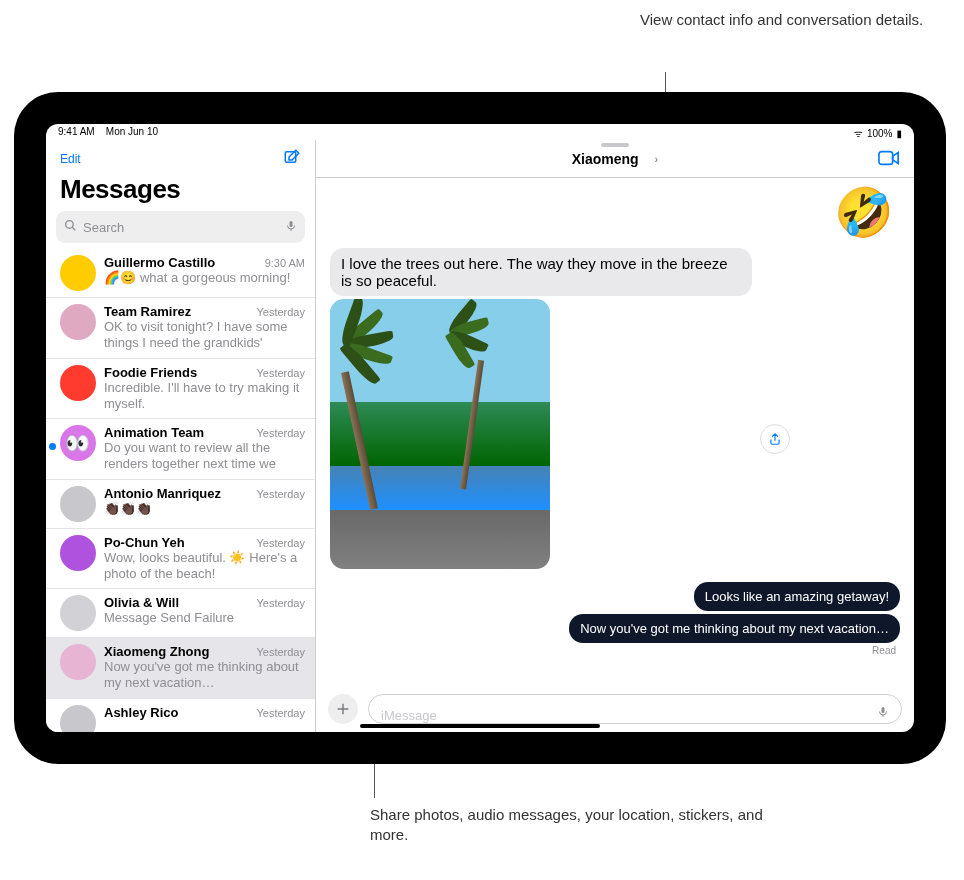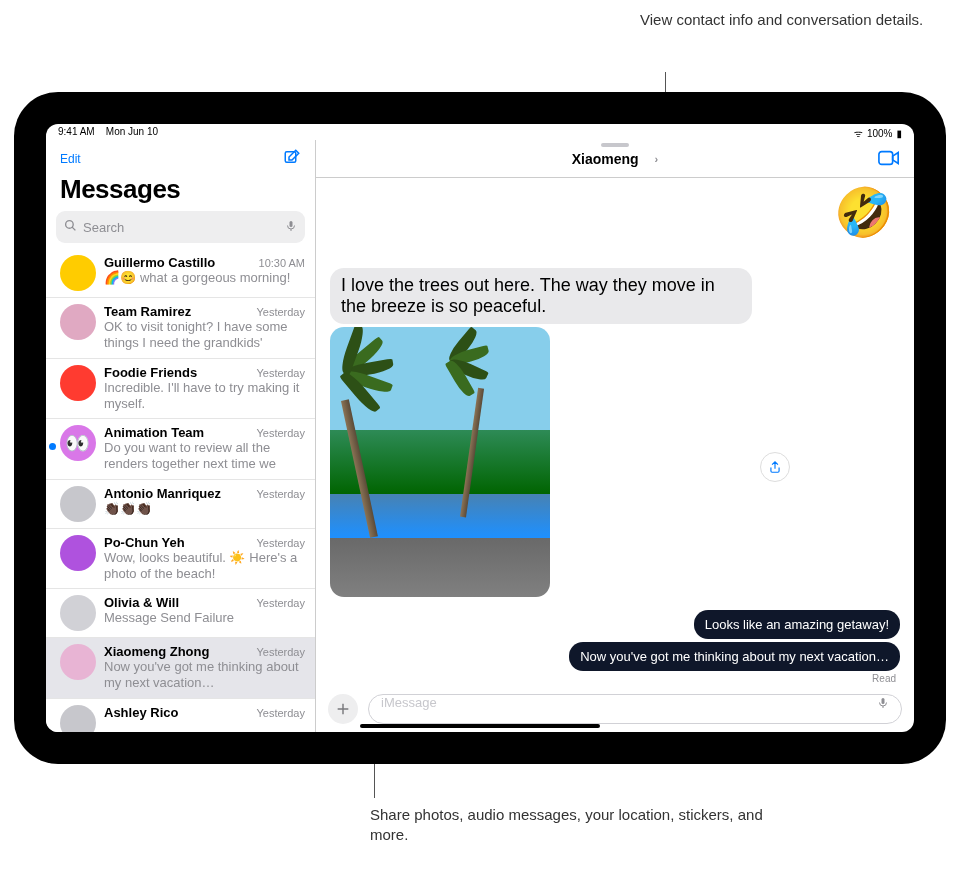--- a/index.html
+++ b/index.html
@@ -150,24 +150,23 @@
     }
     .big-emoji {
       position: absolute; right: 20px; top: 6px;
       font-size: 48px;
     }
     .incoming-block { margin-top: 60px; max-width: 74%; }
     .incoming-text {
       background: #e9e9eb;
       border-radius: 14px;
       padding: 7px 11px;
-      font-size: 18px;
+      font-size: 15px;
       display: inline-block;
       margin-bottom: 3px;
-      margin-top: 20px;
     }
     .photo-attachment {
       width: 220px; height: 270px;
       border-radius: 14px;
       overflow: hidden;
       position: relative;
       background: linear-gradient(to bottom, #87ceeb 0%, #87ceeb 38%, #2e8b57 38%, #006400 62%, #4682b4 62%, #1e90ff 78%, #696969 78%, #808080 100%);
     }
     .palm-trunk {
       position: absolute;
@@ -213,21 +212,21 @@
     .plus-btn {
       width: 30px; height: 30px; border-radius: 50%;
       background: #eeeeef; display: flex; align-items: center; justify-content: center;
       color: #666; font-size: 18px;
     }
     .msg-input {
       flex: 1; height: 30px;
       border: 1px solid #d1d1d6;
       border-radius: 15px;
       padding: 0 12px;
-      display: flex; align-items: flex-start;
+      display: flex; align-items: flex-end;
       font-size: 13px; color: #c7c7cc;
     }
     .msg-input .mic { margin-left: auto; color:#8e8e93; }
 
     .home-indicator {
       position: absolute;
       bottom: 4px; left: 50%;
       transform: translateX(-50%);
       width: 240px; height: 4px;
       background: #000;
@@ -286,21 +285,21 @@
               </svg>
           </span>
         </div>
 
         <div class="convo-list" id="convo-list">
             <div class="convo">
               <div class="avatar" style="background: rgb(255, 204, 0);"></div>
               <div class="convo-body">
                 <div class="convo-row1">
                   <span class="convo-name">Guillermo Castillo</span>
-                  <span class="convo-time">10:30 AM</span>
+                  <span class="convo-time">9:30 AM</span>
                 </div>
                 <div class="convo-preview">🌈😊 what a gorgeous morning!</div>
               </div>
             </div>
             <div class="convo">
               <div class="avatar" style="background: rgb(224, 169, 194);"></div>
               <div class="convo-body">
                 <div class="convo-row1">
                   <span class="convo-name">Team Ramirez</span>
                   <span class="convo-time">Yesterday</span>

